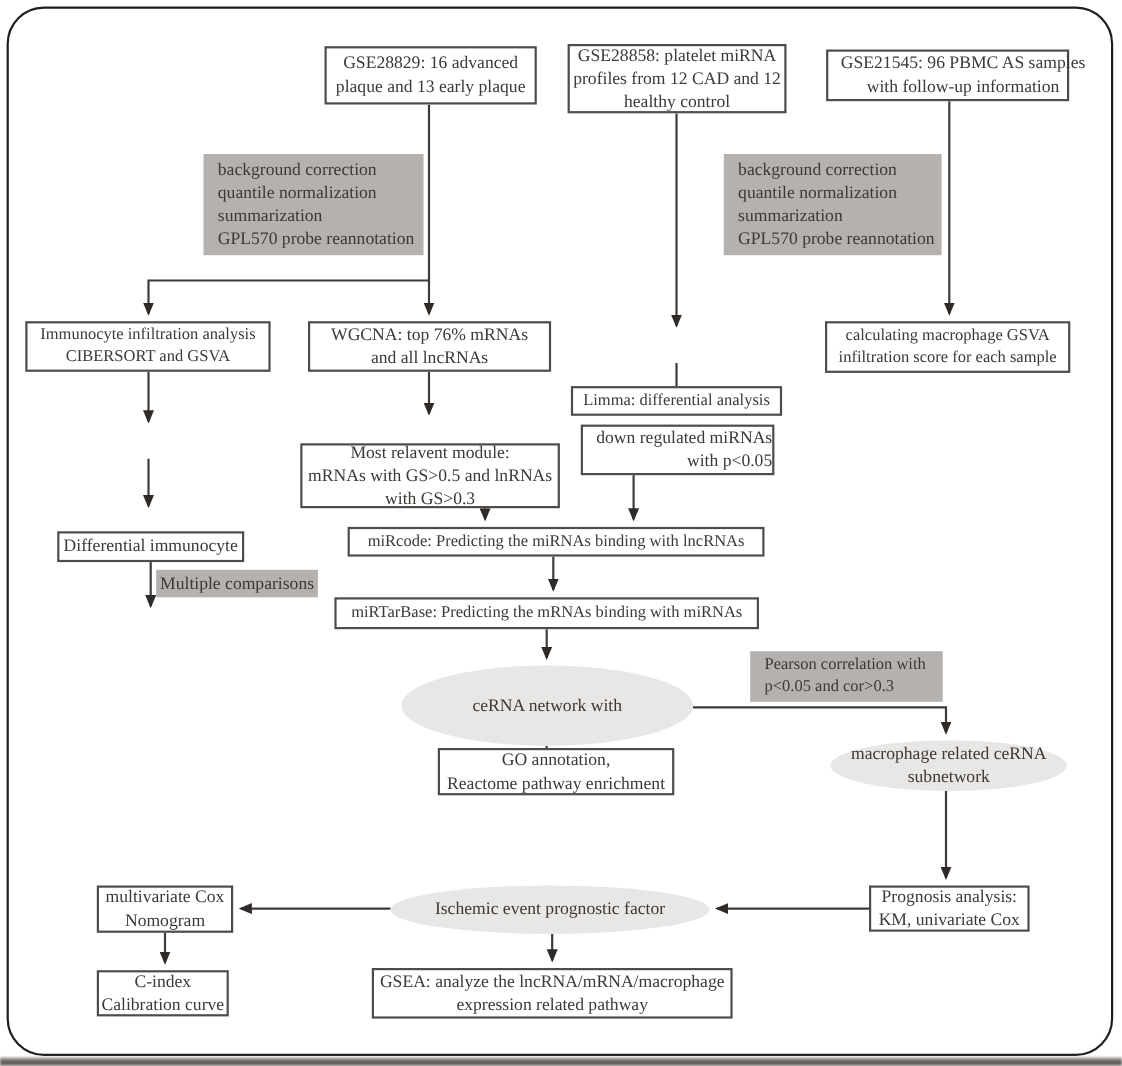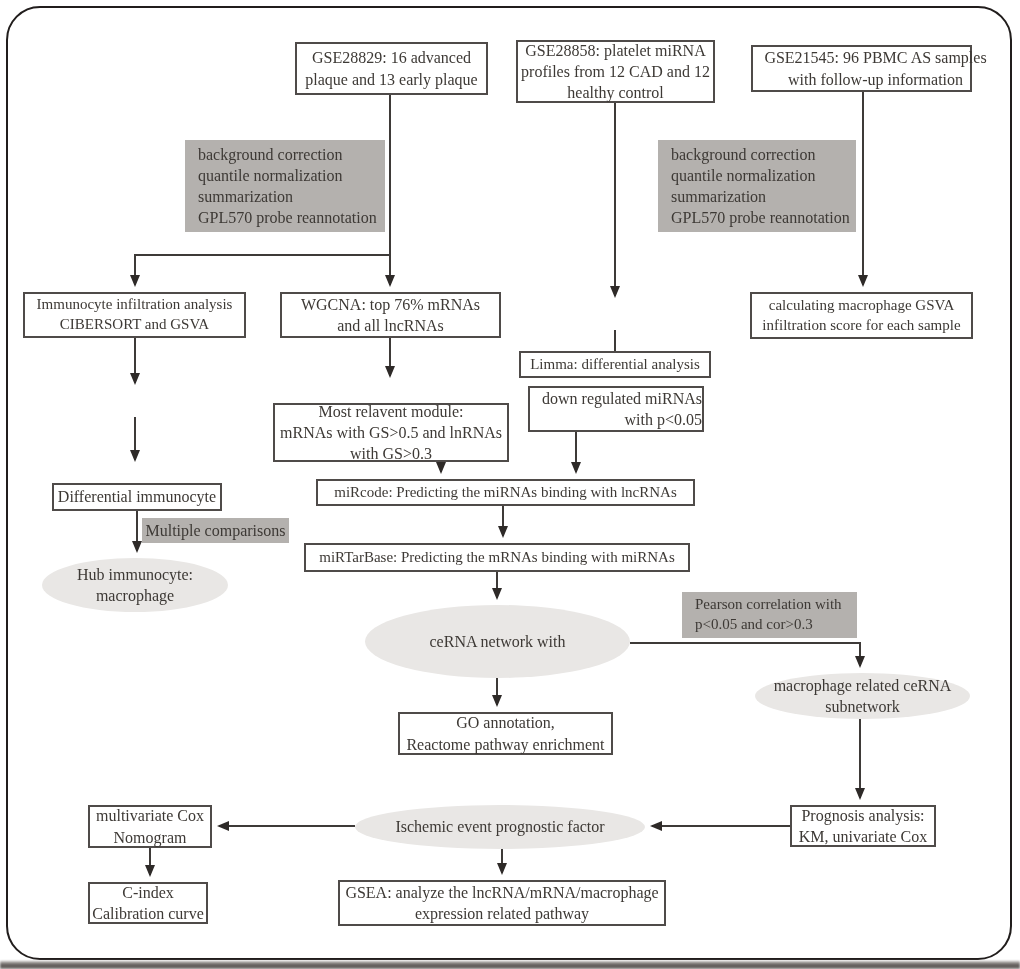--- a/index.html
+++ b/index.html
@@ -32,21 +32,21 @@
   #n-module{left:273px;top:383px;width:236px;height:59px;margin-top:20px;}
   #n-down-mirna{left:528px;top:386px;width:176px;height:46px;align-items:flex-end;}
   #n-diff-immunocyte{left:52px;top:467px;width:170px;height:28px;margin-top:16px;}
   #n-multiple-comparisons{left:142px;top:518px;width:147px;height:25px;}
   #n-hub-immunocyte{left:42px;top:558px;width:186px;height:54px;}
   #n-mircode{left:316px;top:479px;width:379px;height:27px;}
   #n-mirtarbase{left:304px;top:543px;width:386px;height:29px;}
   #n-cerna{left:365px;top:605px;width:265px;height:73px;gap:12px;}
   #n-pearson{left:682px;top:592px;width:175px;height:46px;}
   #n-subnetwork{left:755px;top:673px;width:215px;height:46px;}
-  #n-go-annotation{left:398px;top:712px;width:215px;height:43px;text-align:right;}
+  #n-go-annotation{left:398px;top:680px;width:215px;height:43px;text-align:right;}
   #n-multivariate-cox{left:88px;top:805px;width:124px;height:43px;}
   #n-ischemic{left:355px;top:805px;width:290px;height:44px;}
   #n-prognosis{left:790px;top:805px;width:146px;height:42px;}
   #n-c-index{left:88px;top:882px;width:120px;height:42px;}
   #n-gsea{left:338px;top:880px;width:328px;height:46px;}
 </style>
 </head>
 <body>
 
 <div id="stage">
@@ -145,24 +145,20 @@
   </div>
 
   <div class="box" id="n-diff-immunocyte">
     <span class="l">Differential immunocyte</span>
   </div>
 
   <div class="graybox" id="n-multiple-comparisons">
     <span class="l">Multiple comparisons</span>
   </div>
 
-  <div class="ellipse" id="n-hub-immunocyte">
-    <span class="l">Hub immunocyte:</span>
-    <span class="l">macrophage</span>
-  </div>
 
   <div class="box small" id="n-mircode">
     <span class="l">miRcode: Predicting the miRNAs binding with lncRNAs</span>
   </div>
 
   <div class="box small" id="n-mirtarbase">
     <span class="l">miRTarBase: Predicting the mRNAs binding with miRNAs</span>
   </div>
 
   <div class="ellipse" id="n-cerna">

